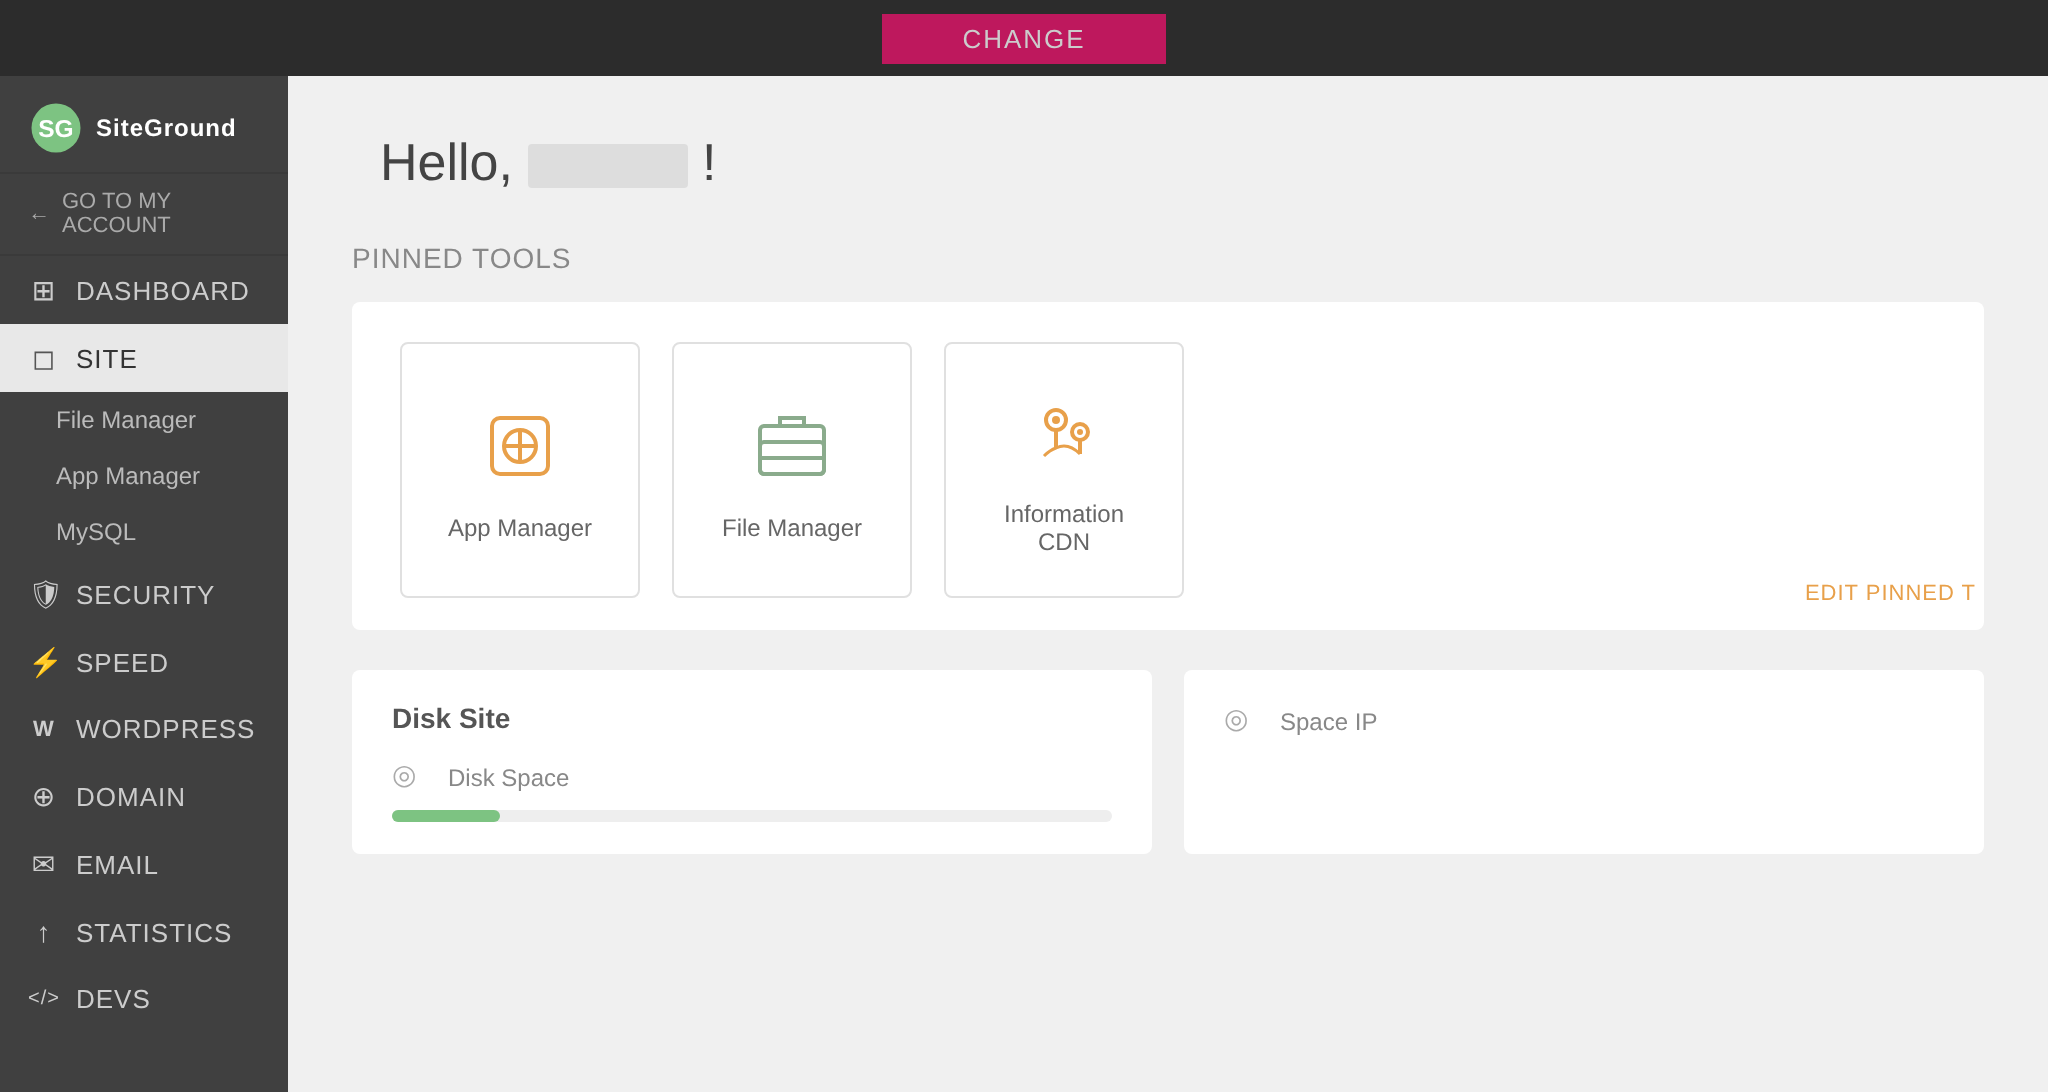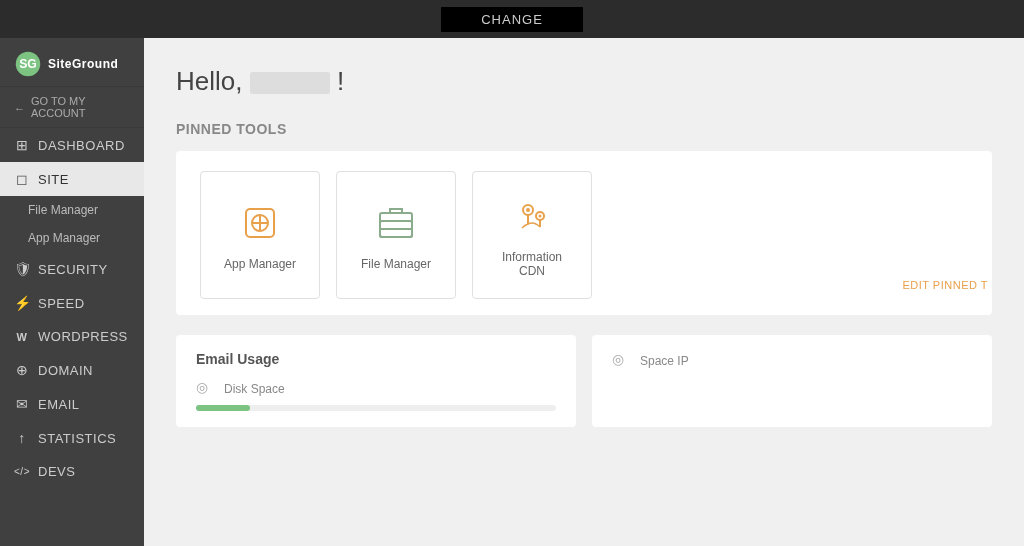--- a/index.html
+++ b/index.html
@@ -8,21 +8,21 @@
     
     .top-bar {
       background: #2c2c2c;
       height: 38px;
       display: flex;
       align-items: center;
       justify-content: center;
       flex-shrink: 0;
     }
     .change-btn {
-      background: #000000;
+      background: #be185d;
       color: #ccc;
       border: none;
       padding: 5px 40px;
       font-size: 13px;
       cursor: pointer;
       letter-spacing: 1px;
       text-transform: uppercase;
     }
 
     
@@ -106,37 +106,38 @@
       background: #f0f0f0;
       overflow-y: auto;
       padding: 28px 32px 20px;
     }
 
     .hello-text {
       font-size: 26px;
       color: #444;
       margin-bottom: 24px;
       font-weight: 300;
+      margin-left: 14px;
     }
     .hello-name {
       display: inline-block;
       background: #ddd;
       width: 80px;
       height: 22px;
       vertical-align: middle;
       border-radius: 2px;
     }
 
     .section-title {
       font-size: 14px;
       color: #888;
       margin-bottom: 14px;
       text-transform: uppercase;
       letter-spacing: 0.5px;
-      font-weight: 700;
+      font-weight: 400;
     }
 
     .pinned-tools-card {
       background: #fff;
       border-radius: 4px;
       padding: 20px 24px 16px;
       margin-bottom: 20px;
       position: relative;
     }
 
@@ -161,21 +162,21 @@
 
     .tool-label {
       font-size: 12px;
       color: #666;
       text-align: center;
     }
 
     .edit-pinned {
       position: absolute;
       right: 0;
-      bottom: 24px;
+      bottom: 12px;
       font-size: 11px;
       color: #e8a04a;
       cursor: pointer;
       text-transform: uppercase;
       letter-spacing: 0.5px;
       overflow: hidden;
       padding-right: 4px;
     }
 
     
@@ -257,20 +258,23 @@
     <div class="sidebar-nav-item active">
       <span class="nav-icon">◻</span>
       <span>SITE</span>
     </div>
 
     <div class="sidebar-sub-item">
       <span>File Manager</span>
     </div>
     <div class="sidebar-sub-item">
       <span>App Manager</span>
+    </div>
+    <div class="sidebar-sub-item">
+      <span>MySQL</span>
     </div>
 
     <div class="sidebar-nav-item">
       <span class="nav-icon">🛡</span>
       <span>SECURITY</span>
     </div>
 
     <div class="sidebar-nav-item">
       <span class="nav-icon">⚡</span>
       <span>SPEED</span>
@@ -354,21 +358,21 @@
 
         </div>
         <div class="edit-pinned">EDIT PINNED T</div>
       </div>
     </div>
 
     <div>
       <div class="site-info-cards">
 
         <div class="info-card">
-          <div class="info-card-title">Email Usage</div>
+          <div class="info-card-title">Disk Site</div>
           <div class="info-row">
             <span class="info-icon">◎</span>
             <span>Disk Space</span>
           </div>
           <div class="disk-bar-bg">
             <div class="disk-bar-fill"></div>
           </div>
         </div>
 
         <div class="info-card">

